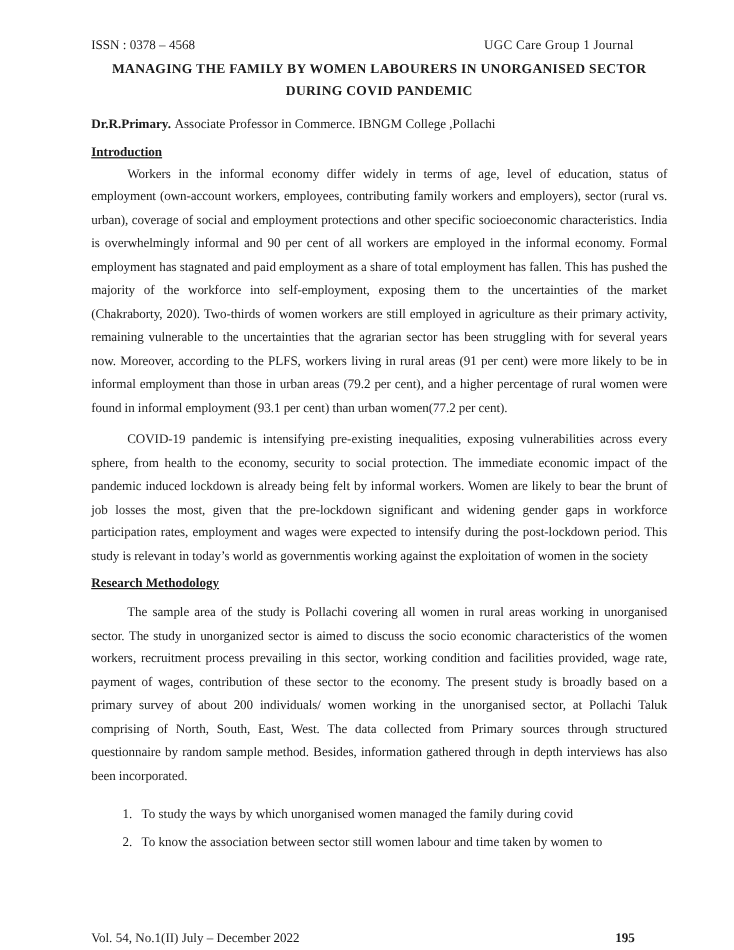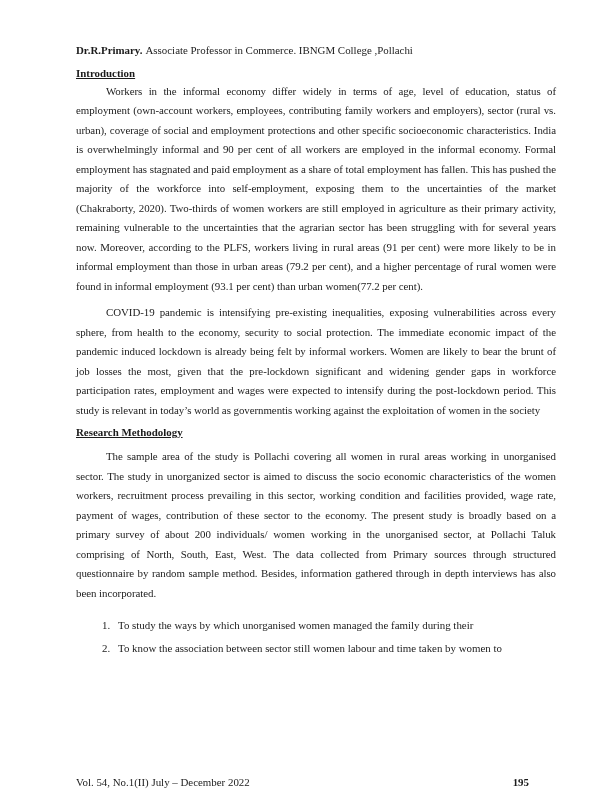--- a/index.html
+++ b/index.html
@@ -45,41 +45,49 @@
     line-height: 15px;
   }
   .footer .pageno { font-weight: bold; padding-right: 10px; margin-top: 25px; }
 </style>
 </head>
 <body>
 
 <div class="page">
 
 
+  <div class="hdr-row">
+    <span>ISSN : 0378 – 4568</span>
+    <span class="care-group">UGC Care Group 1 Journal</span>
+  </div>
 
+  <div class="title-block">
+    <div class="title-line">MANAGING THE FAMILY BY WOMEN LABOURERS IN UNORGANISED SECTOR</div>
+    <div class="title-line">DURING COVID PANDEMIC</div>
+  </div>
 
   <div class="author-line">
     <span class="author-name">Dr.R.Primary.</span><span>Associate Professor in Commerce. IBNGM College ,Pollachi</span>
   </div>
 
   <div class="sec-heading h-intro">Introduction</div>
 
   <p class="para para-first">Workers in the informal economy differ widely in terms of age, level of education, status of employment (own-account workers, employees, contributing family workers and employers), sector (rural vs. urban), coverage of social and employment protections and other specific socioeconomic characteristics. India is overwhelmingly informal and 90 per cent of all workers are employed in the informal economy. Formal employment has stagnated and paid employment as a share of total employment has fallen. This has pushed the majority of the workforce into self-employment, exposing them to the uncertainties of the market (Chakraborty, 2020). Two-thirds of women workers are still employed in agriculture as their primary activity, remaining vulnerable to the uncertainties that the agrarian sector has been struggling with for several years now. Moreover, according to the PLFS, workers living in rural areas (91 per cent) were more likely to be in informal employment than those in urban areas (79.2 per cent), and a higher percentage of rural women were found in informal employment (93.1 per cent) than urban women(77.2 per cent).</p>
 
   <p class="para para-gap">COVID-19 pandemic is intensifying pre-existing inequalities, exposing vulnerabilities across every sphere, from health to the economy, security to social protection. The immediate economic impact of the pandemic induced lockdown is already being felt by informal workers. Women are likely to bear the brunt of job losses the most, given that the pre-lockdown significant and widening gender gaps in workforce participation rates, employment and wages were expected to intensify during the post-lockdown period. This study is relevant in today’s world as governmentis working against the exploitation of women in the society</p>
 
   <div class="sec-heading h-method">Research Methodology</div>
 
   <p class="para para-gap">The sample area of the study is Pollachi covering all women in rural areas working in unorganised sector. The study in unorganized sector is aimed to discuss the socio economic characteristics of the women workers, recruitment process prevailing in this sector, working condition and facilities provided, wage rate, payment of wages, contribution of these sector to the economy. The present study is broadly based on a primary survey of about 200 individuals/ women working in the unorganised sector, at Pollachi Taluk comprising of North, South, East, West. The data collected from Primary sources through structured questionnaire by random sample method. Besides, information gathered through in depth interviews has also been incorporated.</p>
 
 
   <div class="obj-list">
     <div class="obj-item">
       <span class="obj-num">1.</span>
-      <span class="obj-text">To study the ways by which unorganised women managed the family during their</span>
+      <span class="obj-text">To study the ways by which unorganised women managed the family during covid</span>
     </div>
     <div class="obj-item">
       <span class="obj-num">2.</span>
       <span class="obj-text">To know the association between sector still women labour and time taken by women to</span>
     </div>
   </div>
 
   <div class="footer">
     <span>Vol. 54, No.1(II) July – December 2022</span>
     <span class="pageno">195</span>

